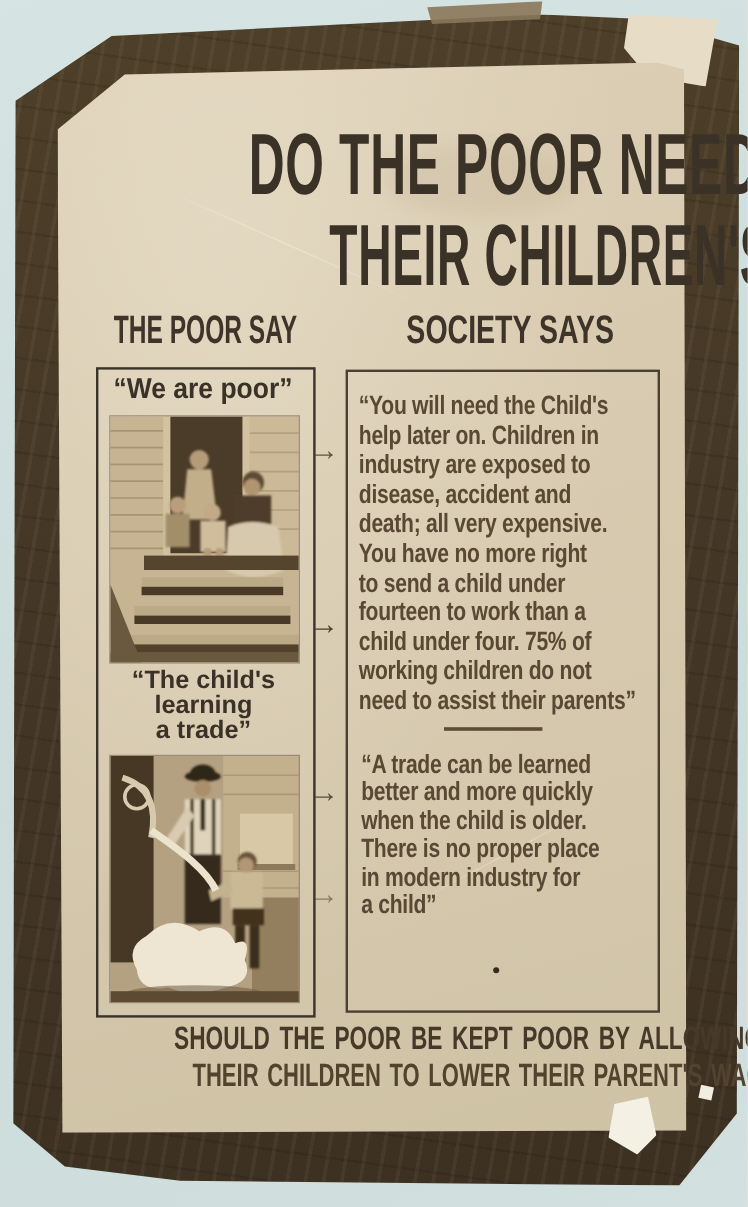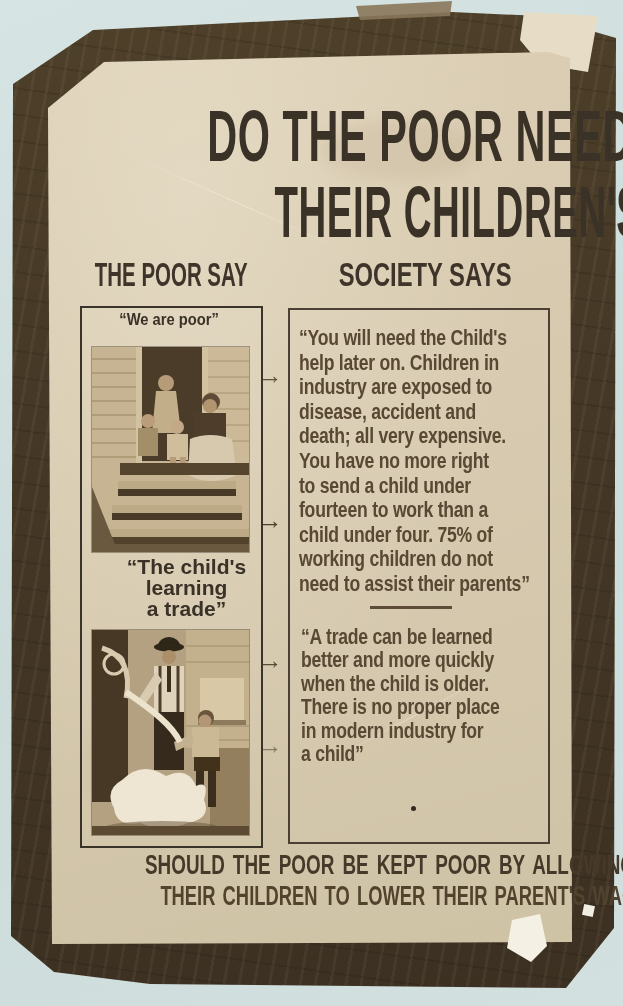--- a/index.html
+++ b/index.html
@@ -46,23 +46,23 @@
   #title2 .cond{transform:scaleX(.52) scaleY(.98);letter-spacing:1px;}
   .col-header{color:#3e342a;font-weight:bold;font-size:33px;white-space:nowrap;text-align:center;}
   #hdr-left{left:48px;top:256px;width:200px;text-align:right;}
   #hdr-left .cond{transform:scaleX(.62);}
   #hdr-right{left:300px;top:256px;width:250px;text-align:center;}
   #hdr-right .cond{transform:scaleX(.72);}
   
   .panel{border:2px solid #3a332a;background:rgba(255,255,255,.03);}
   #panel-poor{left:80px;top:306px;width:179px;height:538px;}
   #panel-society{left:288px;top:308px;width:258px;height:532px;border-color:#4a4134;}
-  #quote1{left:82px;top:311px;width:175px;text-align:center;font-weight:bold;font-size:16px;color:#3a3127;white-space:nowrap;}
+  #quote1{left:82px;top:311px;width:175px;text-align:center;font-weight:bold;font-size:24px;color:#3a3127;white-space:nowrap;}
   #quote1 .cond{transform:scaleX(.92);}
-  #quote2{left:82px;top:556px;width:175px;text-align:center;font-weight:bold;font-size:21px;line-height:21px;color:#3a3127;white-space:pre-line;padding-left:17px;}
+  #quote2{left:82px;top:556px;width:175px;text-align:center;font-weight:bold;font-size:21px;line-height:21px;color:#3a3127;white-space:pre-line;}
   .photo{left:92px;width:157px;height:205px;outline:1px solid rgba(60,48,32,.4);}
   #photo1{top:347px;}
   #photo2{top:630px;}
   .photo svg{width:100%;height:100%;display:block;}
   
   .para{color:#584834;font-weight:bold;font-size:22px;line-height:24.6px;white-space:pre;transform-origin:0 0;transform:scaleX(.80);letter-spacing:-.3px;}
   #para1{left:299px;top:326px;}
   #para2{left:301px;top:625px;line-height:23.4px;}
   #rule{left:370px;top:606px;width:82px;height:3px;background:#5c4c38;}
   .arrow{left:254px;width:32px;text-align:center;font-size:25px;font-weight:bold;color:#4a3e2c;}

